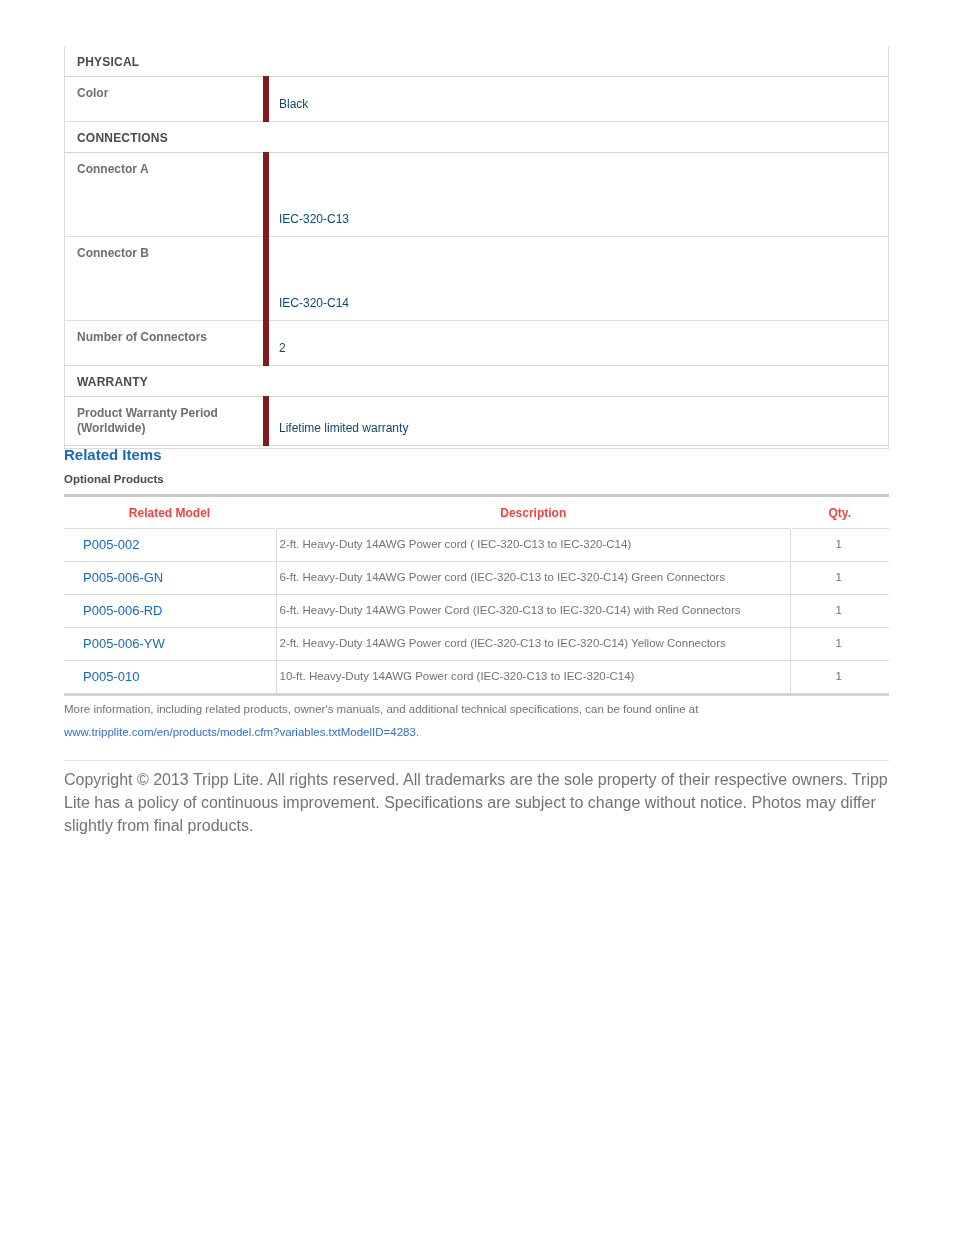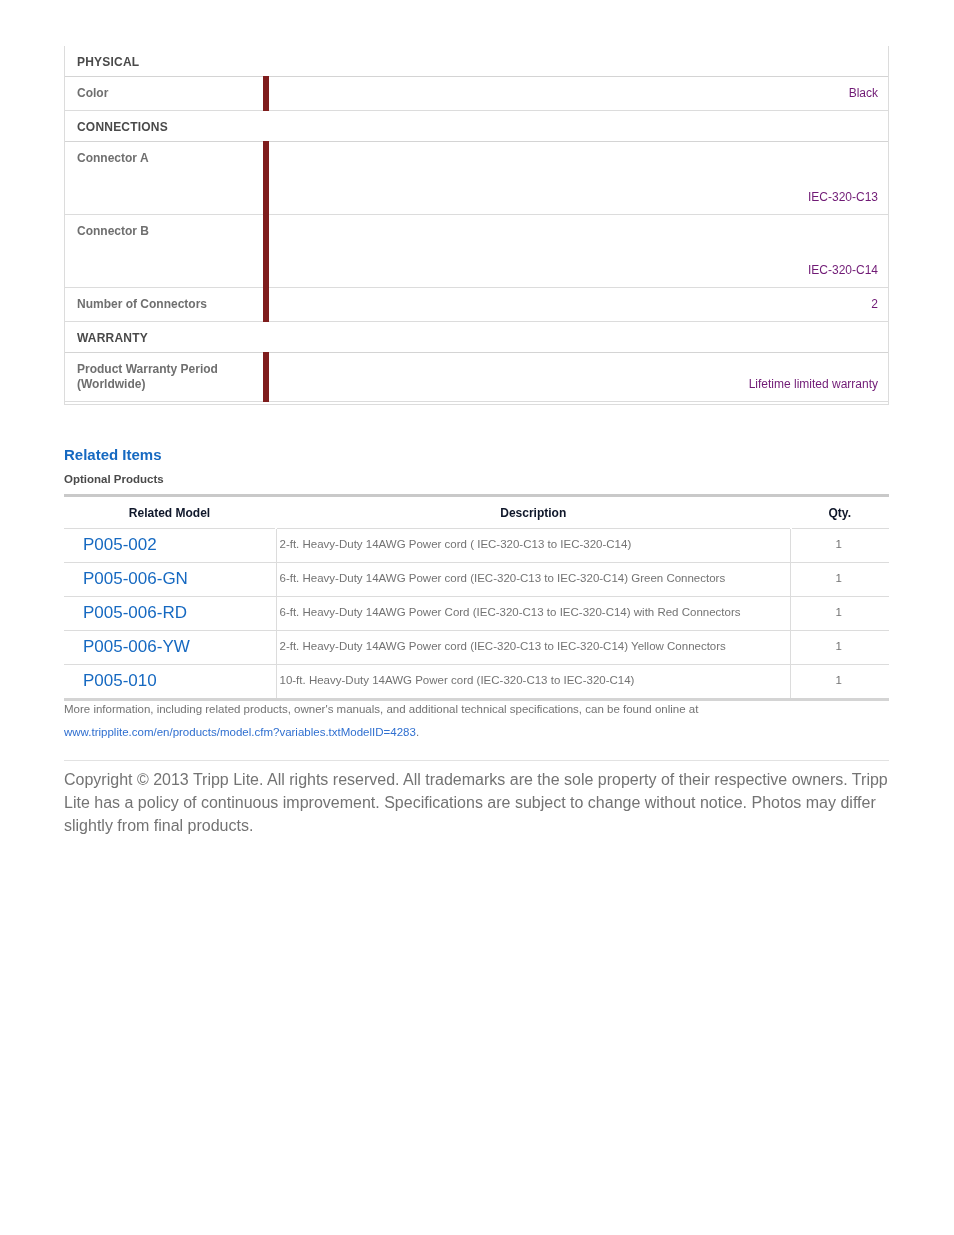--- a/index.html
+++ b/index.html
@@ -59,26 +59,25 @@
     color: #6f6f6f;
     padding: 9px 10px 9px 12px;
     border-right: 6px solid #7f1d1d;
     border-bottom: 1px solid #dcdcdc;
     vertical-align: top;
     line-height: 15px;
   }
   td.spec-value {
     font-size: 12px;
     font-weight: normal;
-    color: #701a75;
-    padding: 9px 10px 9px 10px;
+    color: #0c4a6e;
+    padding: 20px 10px 9px 10px;
     border-bottom: 1px solid #dcdcdc;
     vertical-align: bottom;
     line-height: 15px;
-    text-align: right;
   }
   tr.tall td.spec-label,
   tr.tall td.spec-value { height: 54px; }
   tr.tall td.spec-label { vertical-align: top; }
   tr.tall td.spec-value { vertical-align: bottom; }
 
   
   .related-heading {
     position: absolute;
     left: 64px;
@@ -109,21 +108,21 @@
     border-collapse: collapse;
     table-layout: fixed;
   }
   table.related col.r1 { width: 212px; }
   table.related col.r2 { width: auto; }
   table.related col.r3 { width: 98px; }
 
   table.related th {
     font-size: 12px;
     font-weight: bold;
-    color: #0f172a;
+    color: #ef4444;
     text-align: center;
     padding: 9px 6px 8px 6px;
     border-top: 3px solid #c9c9c9;
     border-bottom: 1px solid #dcdcdc;
     border-right: 1px solid #ffffff;
     line-height: 14px;
   }
   table.related th.sep { border-left: 2px solid #ffffff; }
 
   table.related td {
@@ -144,21 +143,21 @@
     border-right: 1px solid #dcdcdc;
     padding-left: 3px;
   }
   table.related td.qty {
     text-align: center;
     padding-left: 6px;
   }
   table.related td.model a {
     color: #1669c1;
     text-decoration: none;
-    font-size: 17px;
+    font-size: 13px;
     padding-left: 8px;
   }
   table.related tbody tr:last-child td { border-bottom: 3px solid #d4d4d4; }
 
   
   .more-info {
     position: absolute;
     left: 64px;
     top: 698px;
     width: 830px;

